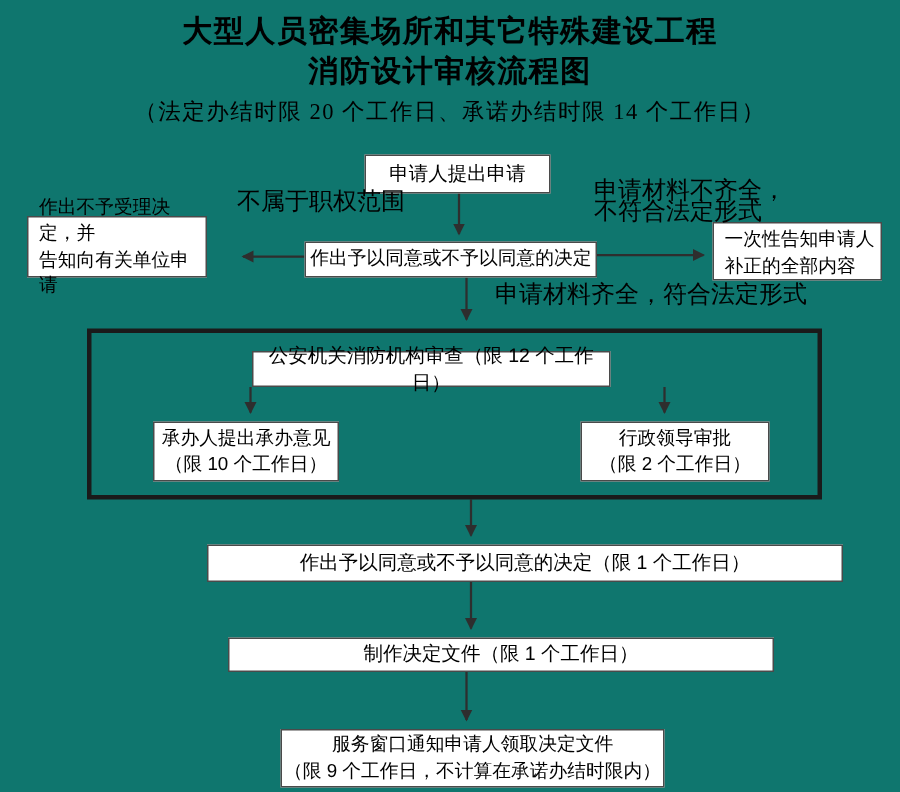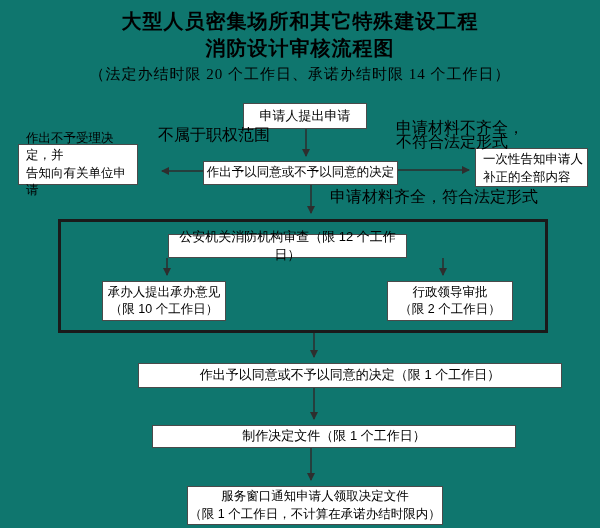--- a/index.html
+++ b/index.html
@@ -144,21 +144,21 @@
     <span>作出予以同意或不予以同意的决定（限 1 个工作日）</span>
   </div>
 
   <div class="box" style="left:152px; top:425px; width:364px; height:23px; font-size:13px;">
     <span>制作决定文件（限 1 个工作日）</span>
   </div>
 
   <div class="box" style="left:187px; top:486px; width:256px; height:39px; font-size:12.5px;">
     <div>
       <span class="bl">服务窗口通知申请人领取决定文件</span>
-      <span class="bl">（限 1 个工作日，不计算在承诺办结时限内）</span>
+      <span class="bl">（限 9 个工作日，不计算在承诺办结时限内）</span>
     </div>
   </div>
 
   <div class="flow-label" style="left:158px; top:128px;">不属于职权范围</div>
 
   <div class="flow-label" style="left:396px; top:121px;">
     <span class="bl" style="display:block;">申请材料不齐全，</span>
     <span class="bl" style="display:block;">不符合法定形式</span>
   </div>
 

